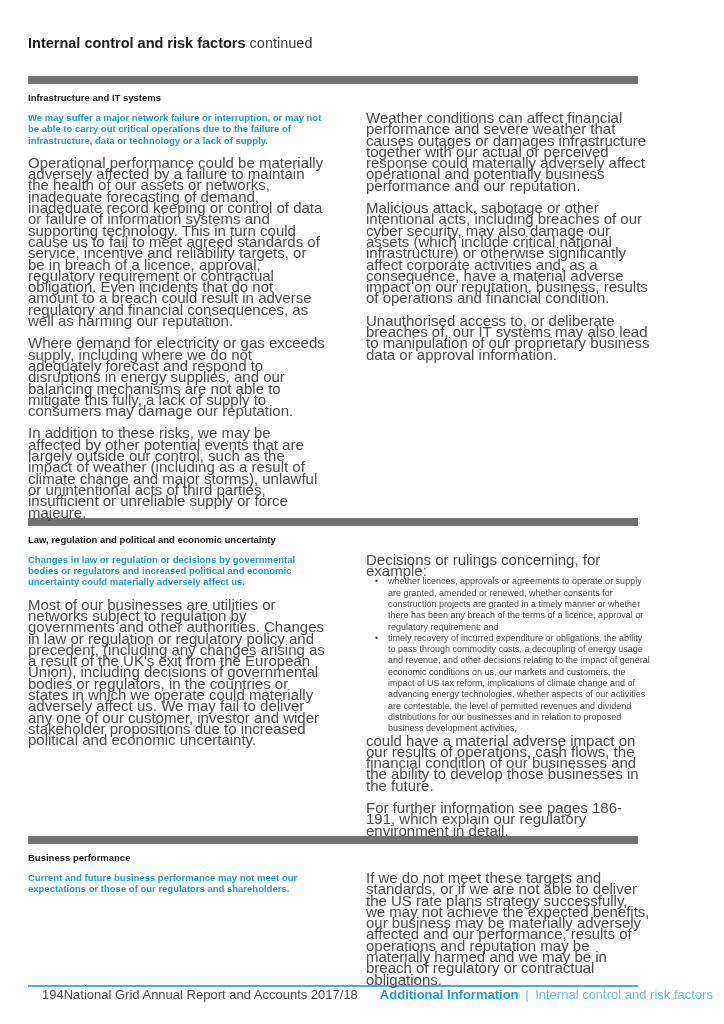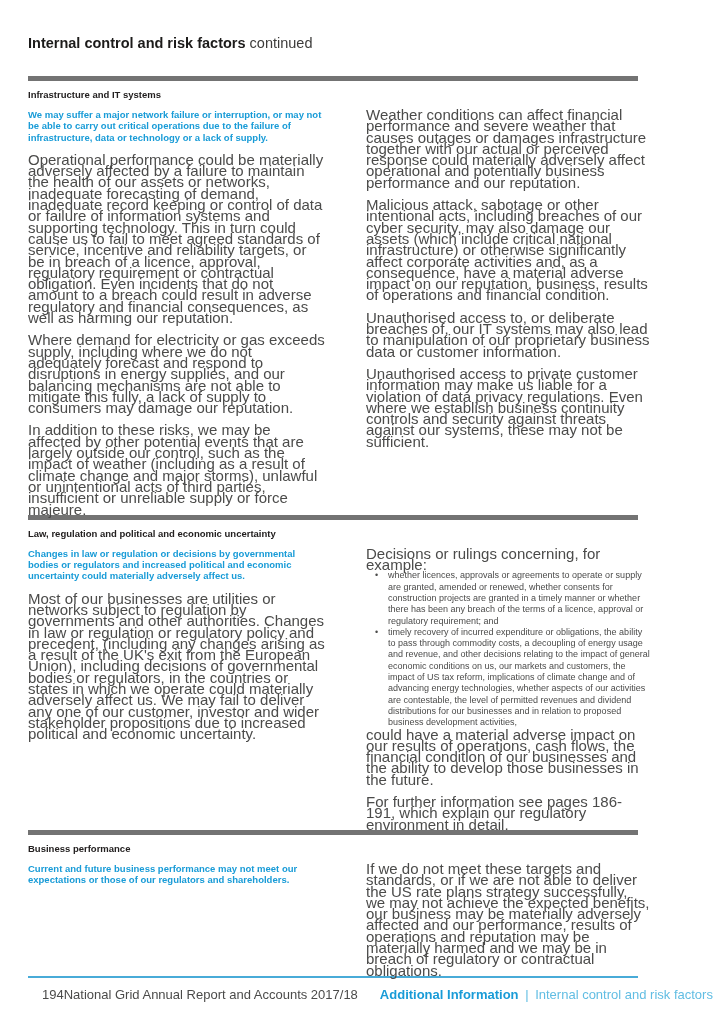--- a/index.html
+++ b/index.html
@@ -22,21 +22,21 @@
     padding-top: 35px;
     font-size: 14.5px;
     line-height: 16px;
     color: #1c1b1a;
     margin-bottom: 25px;
   }
   .doc-title .t-bold { font-weight: bold; }
   .doc-title .t-reg { font-weight: normal; color: #3d3c3b; }
 
   .section {
-    border-top: 5px solid #737373;
+    border-top: 8px solid #737373;
     padding-top: 8px;
     box-sizing: border-box;
   }
   .section-1 { min-height: 286px; }
   .section-2 { min-height: 262px; }
   .section-3 { min-height: 117px; }
   .end-rule { border-top: 2px solid #48abd8; height: 0; }
 
   .section-heading {
     font-size: 9.5px;
@@ -112,22 +112,21 @@
       <div class="cols">
         <div class="col-left">
           <div class="risk-statement">We may suffer a major network failure or interruption, or may not be able to carry out critical operations due to the failure of infrastructure, data or technology or a lack of supply.</div>
           <p class="body">Operational performance could be materially adversely affected by a failure to maintain the health of our assets or networks, inadequate forecasting of demand, inadequate record keeping or control of data or failure of information systems and supporting technology. This in turn could cause us to fail to meet agreed standards of service, incentive and reliability targets, or be in breach of a licence, approval, regulatory requirement or contractual obligation. Even incidents that do not amount to a breach could result in adverse regulatory and financial consequences, as well as harming our reputation.</p>
           <p class="body">Where demand for electricity or gas exceeds supply, including where we do not adequately forecast and respond to disruptions in energy supplies, and our balancing mechanisms are not able to mitigate this fully, a lack of supply to consumers may damage our reputation.</p>
           <p class="body tight">In addition to these risks, we may be affected by other potential events that are largely outside our control, such as the impact of weather (including as a result of climate change and major storms), unlawful or unintentional acts of third parties, insufficient or unreliable supply or force majeure.</p>
         </div>
         <div class="col-right">
           <p class="body">Weather conditions can affect financial performance and severe weather that causes outages or damages infrastructure together with our actual or perceived response could materially adversely affect operational and potentially business performance and our reputation.</p>
           <p class="body">Malicious attack, sabotage or other intentional acts, including breaches of our cyber security, may also damage our assets (which include critical national infrastructure) or otherwise significantly affect corporate activities and, as a consequence, have a material adverse impact on our reputation, business, results of operations and financial condition.</p>
-          <p class="body">Unauthorised access to, or deliberate breaches of, our IT systems may also lead to manipulation of our proprietary business data or customer information.</p>
-          <p class="body tight">Unauthorised access to private customer information may make us liable for a violation of data privacy regulations. Even where we establish business continuity controls and security against threats against our systems, these may not be sufficient.</p>
+          <p class="body">Unauthorised access to, or deliberate breaches of, our IT systems may also lead to manipulation of our proprietary business data or approval information.</p>
         </div>
       </div>
     </div>
 
     <div class="section section-2">
       <div class="section-heading">Law, regulation and political and economic uncertainty</div>
       <div class="cols">
         <div class="col-left">
           <div class="risk-statement">Changes in law or regulation or decisions by governmental bodies or regulators and increased political and economic uncertainty could materially adversely affect us.</div>
           <p class="body">Most of our businesses are utilities or networks subject to regulation by governments and other authorities. Changes in law or regulation or regulatory policy and precedent, (including any changes arising as a result of the UK's exit from the European Union), including decisions of governmental bodies or regulators, in the countries or states in which we operate could materially adversely affect us. We may fail to deliver any one of our customer, investor and wider stakeholder propositions due to increased political and economic uncertainty.</p>

